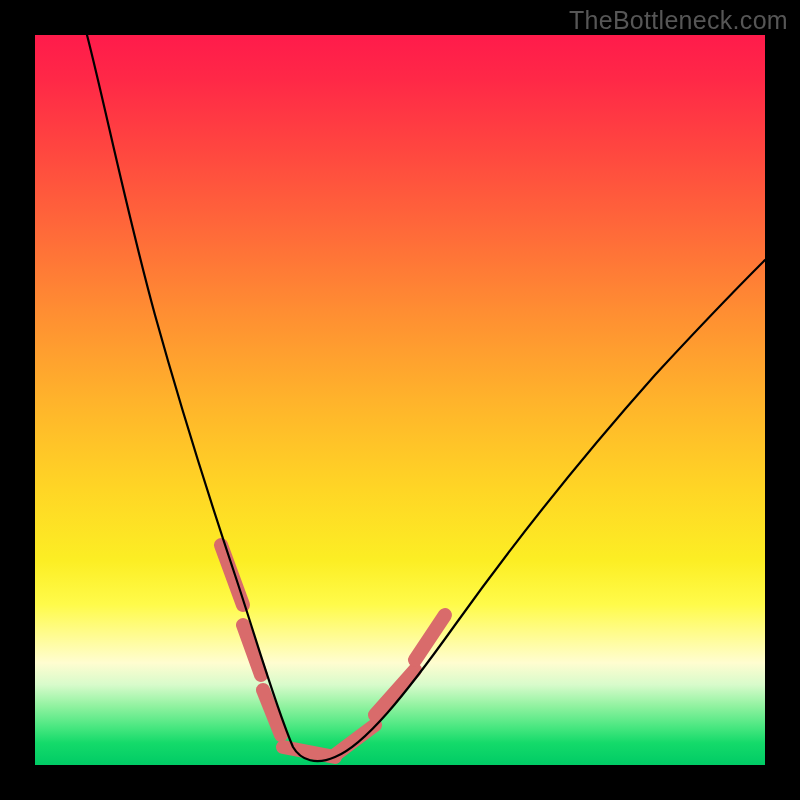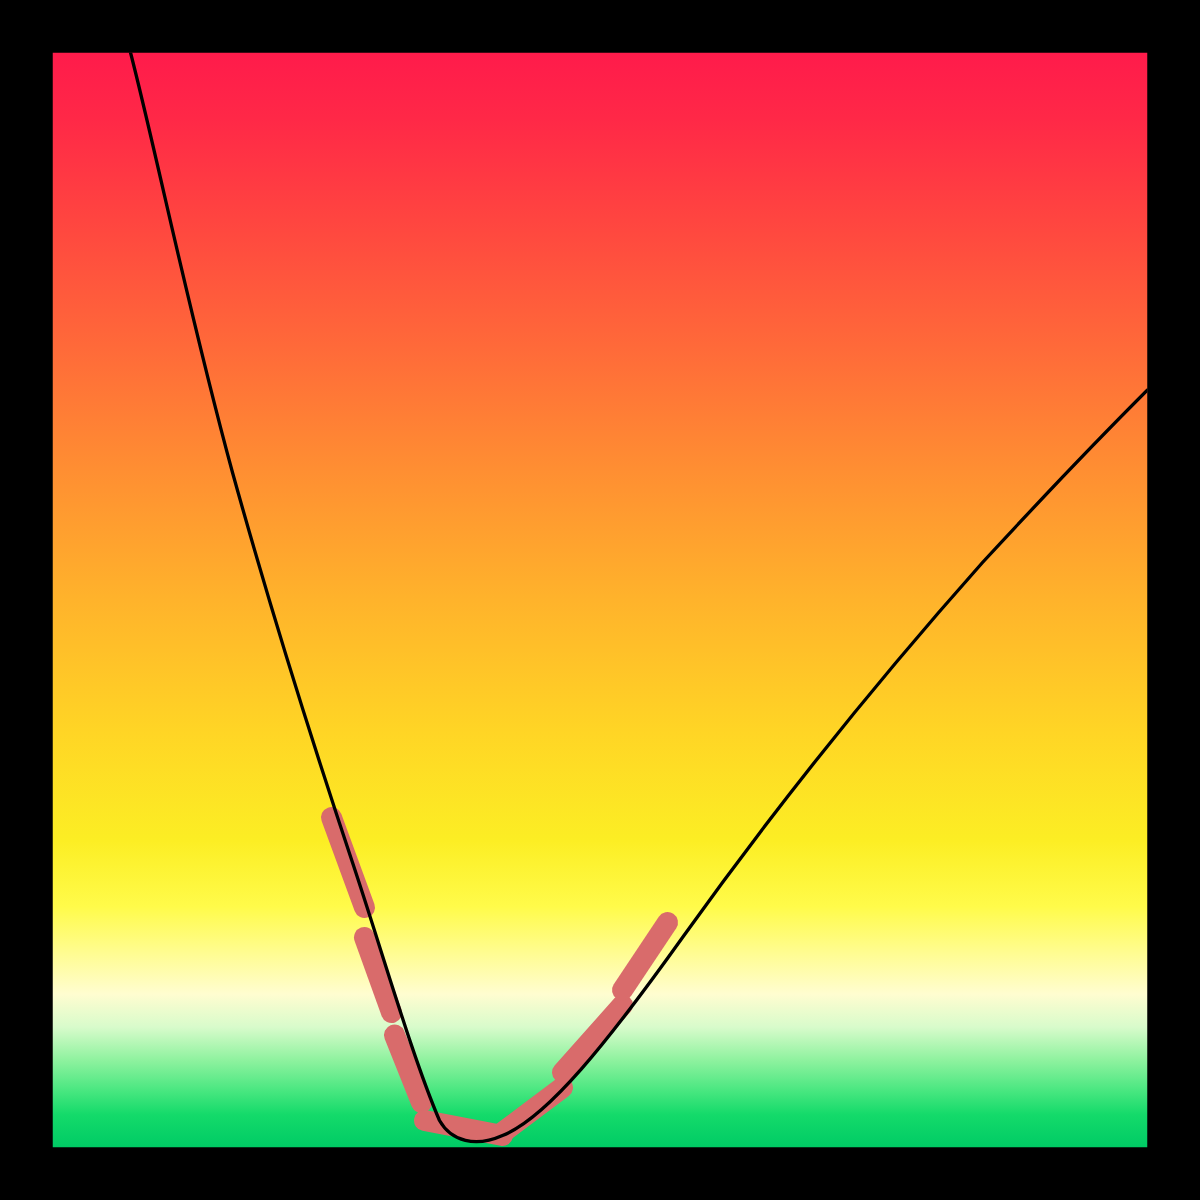--- a/index.html
+++ b/index.html
@@ -79,20 +79,21 @@
     fill: none;
     stroke: #d96b6b;
     stroke-width: 14;
     stroke-linecap: round;
   }
 </style>
 </head>
 <body>
 
 <div class="frame">
+  <div class="watermark">TheBottleneck.com</div>
 
   <div class="plot">
     <div class="gradient"></div>
 
     <svg viewBox="0 0 730 730">
 
       <g>
 
         <path class="thick-highlight" d="M 186 510  208 570"></path>
         <path class="thick-highlight" d="M 208 590  226 640"></path>

